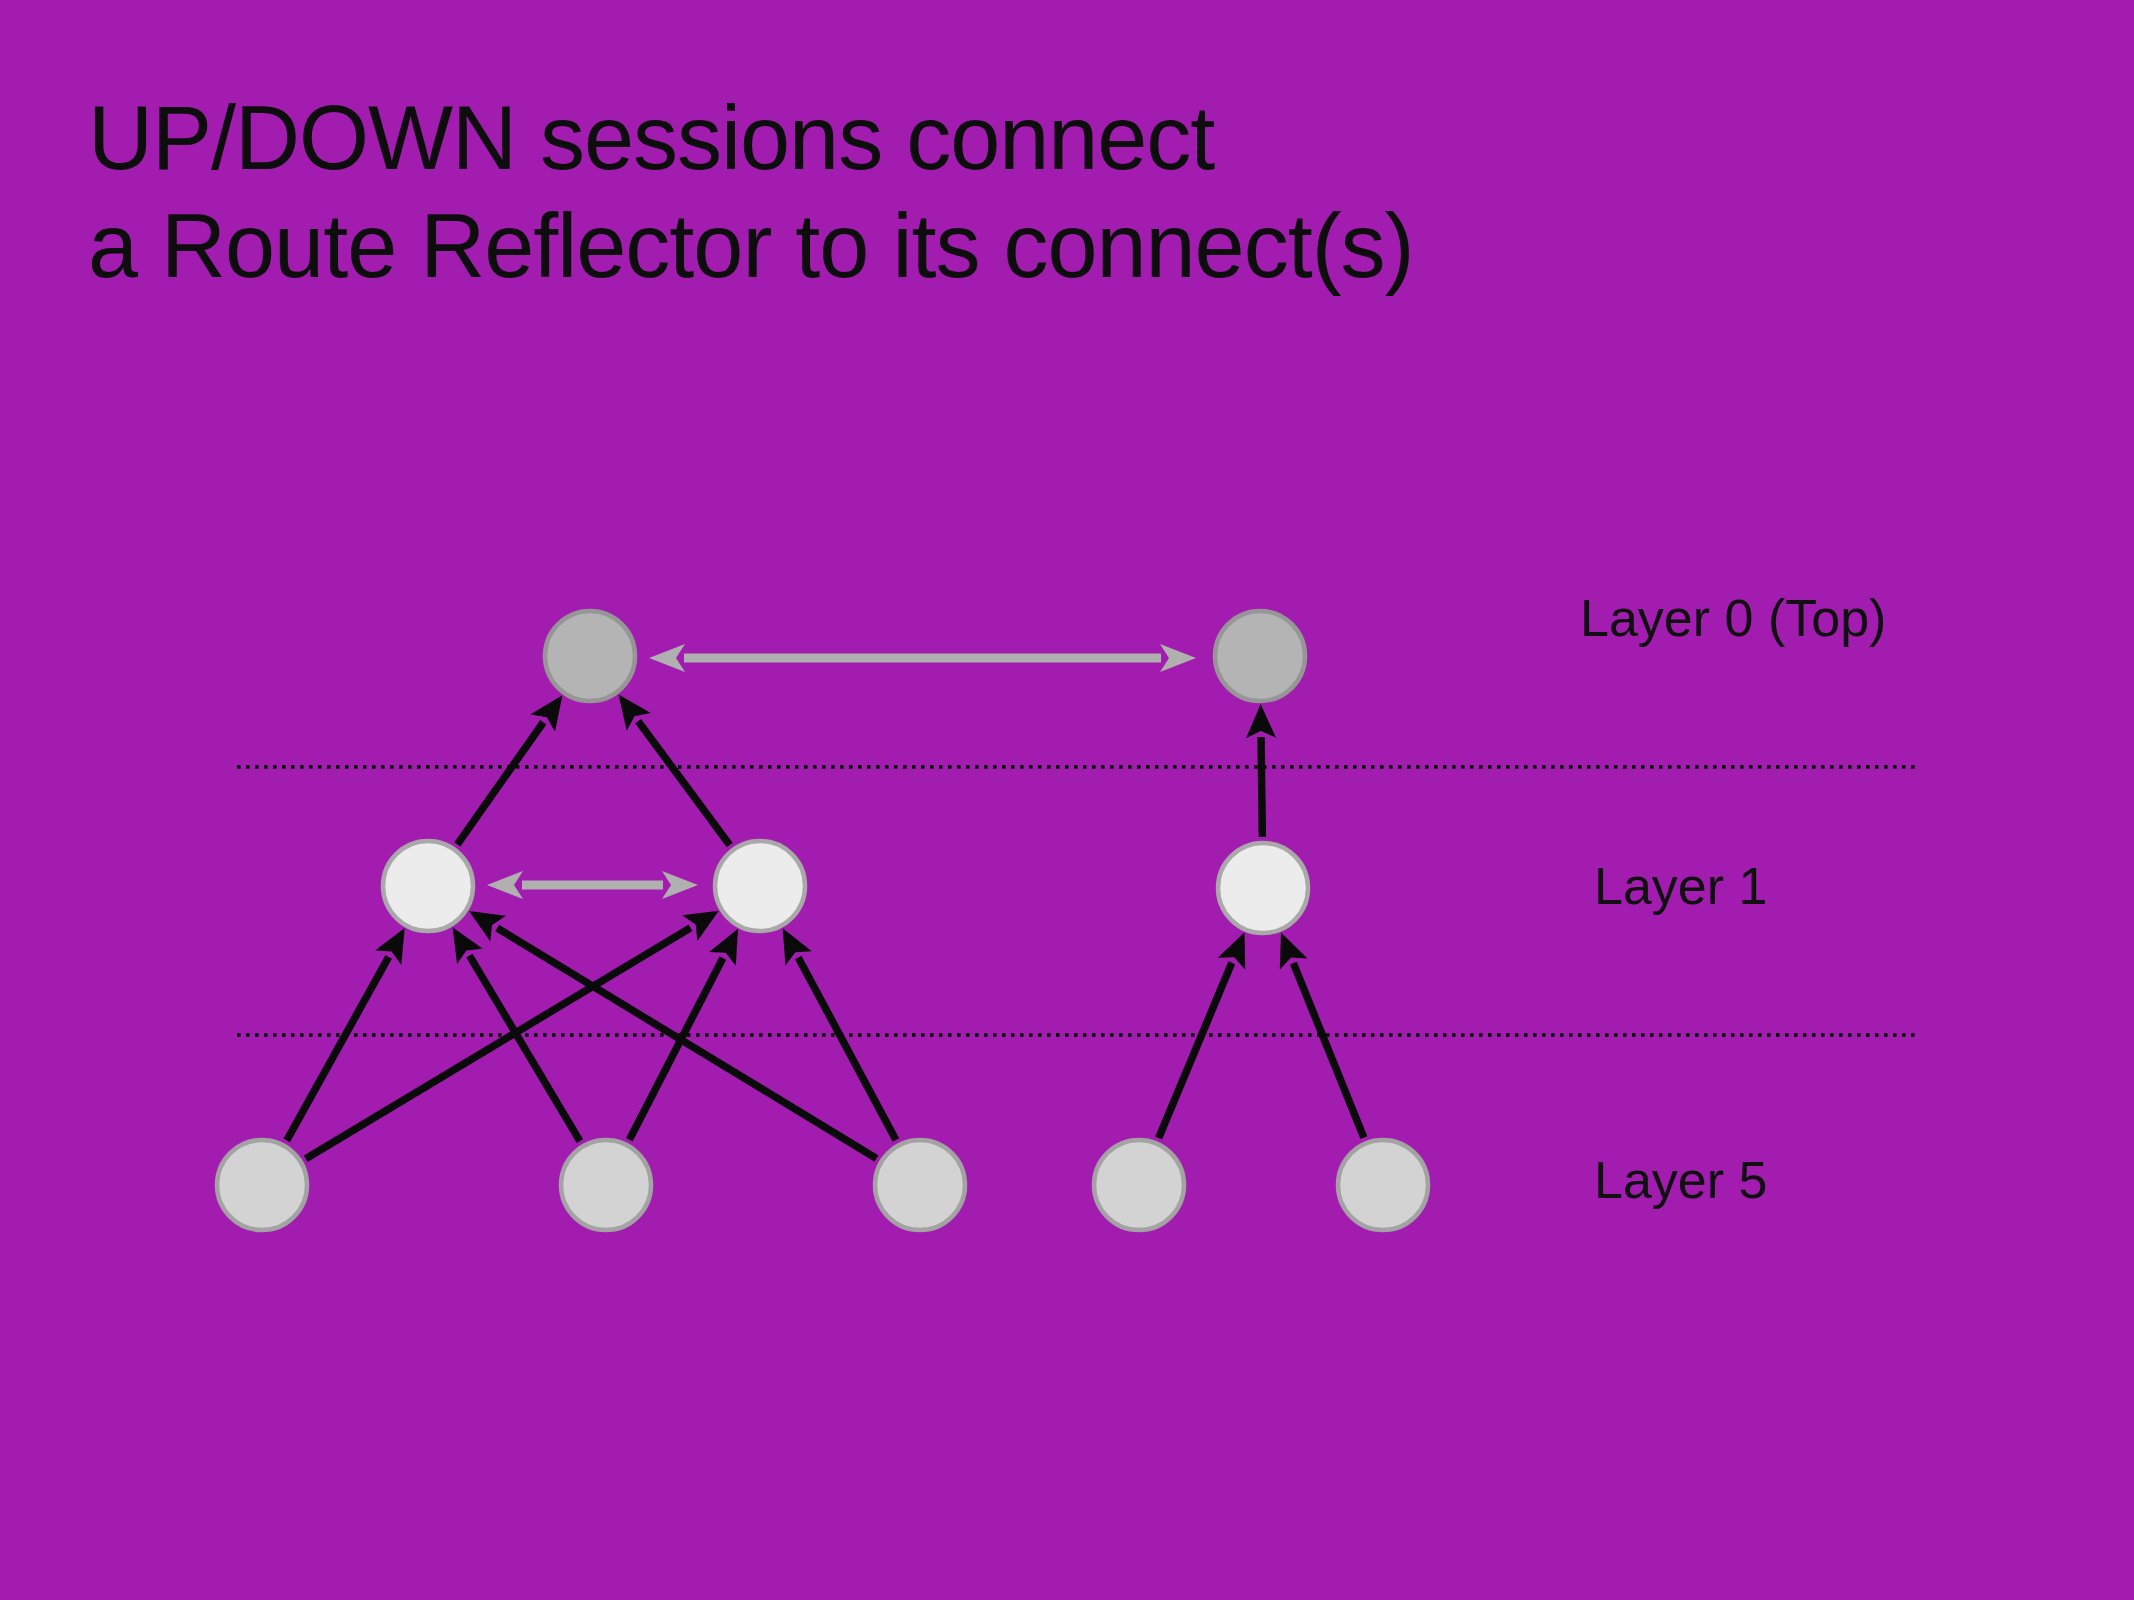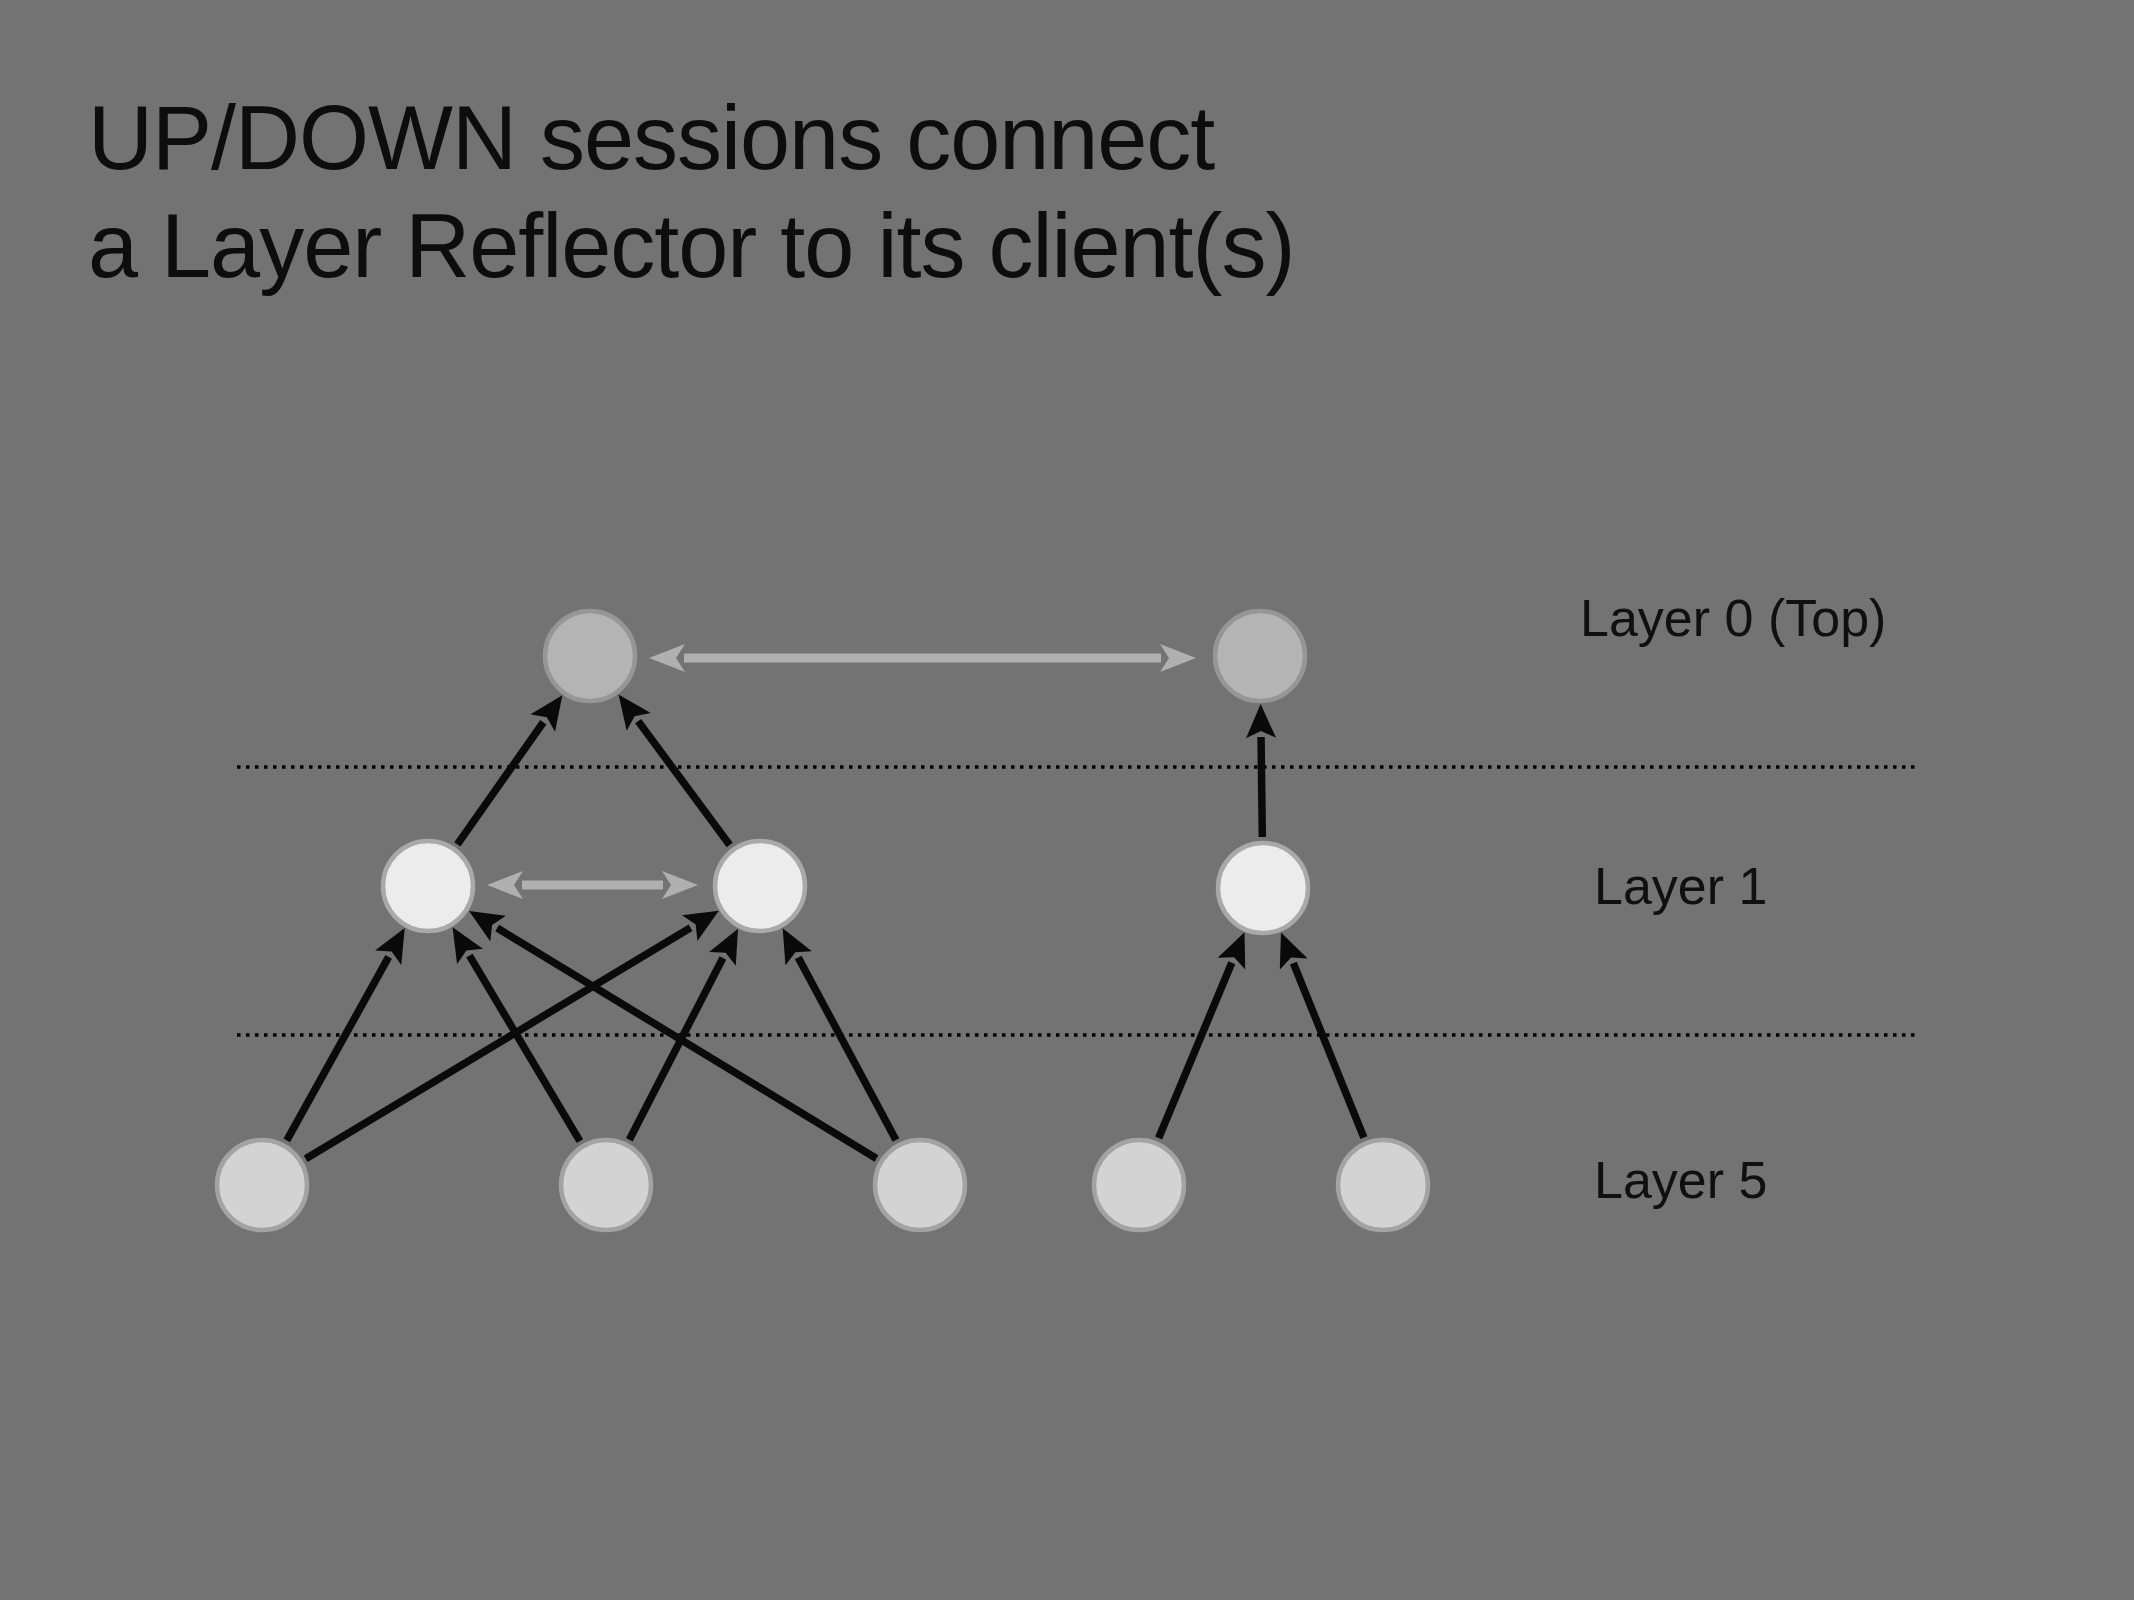--- a/index.html
+++ b/index.html
@@ -1,20 +1,20 @@
 <!DOCTYPE html>
 <html><head>
 <meta charset="utf-8">
 <style>
   html,body{margin:0;padding:0;}
   body{
     width:2134px;height:1600px;background:#ffffff;overflow:hidden;
     font-family:"Liberation Sans","DejaVu Sans",sans-serif;
   }
-  .slide{position:relative;width:2134px;height:1600px;background:#737373;}
+  .slide{position:relative;width:2134px;height:1600px;background:#a21caf;}
   .title{
     position:absolute;left:88px;top:84px;
     font-size:90px;line-height:108px;color:#0d0d0d;
     letter-spacing:-1px;white-space:nowrap;
   }
   .diagram-svg{position:absolute;left:0;top:0;width:2134px;height:1600px;}
   .layer-label{
     position:absolute;transform:translateY(-54%);
     font-size:52px;color:#101010;white-space:nowrap;
   }
@@ -22,21 +22,21 @@
   .label-layer1{left:1594px;top:888px;}
   .label-layer2{left:1594px;top:1182px;}
 </style>
 </head>
 <body>
 
 <div class="slide">
 
   <div class="title">
     <div>UP/DOWN sessions connect</div>
-    <div>a Layer Reflector to its client(s)</div>
+    <div>a Route Reflector to its connect(s)</div>
   </div>
 
   <svg class="diagram-svg" viewBox="0 0 2134 1600" xmlns="http://www.w3.org/2000/svg">
     <defs>
       <marker id="head-black" markerUnits="userSpaceOnUse" markerWidth="38" markerHeight="34" refX="1" refY="15" orient="auto-start-reverse">
         <path d="M0,0 L34,15 L0,30 L7,15 Z" fill="#0a0a0a"></path>
       </marker>
       <marker id="head-gray" markerUnits="userSpaceOnUse" markerWidth="40" markerHeight="34" refX="1" refY="15" orient="auto-start-reverse">
         <path d="M0,1 L36,15 L0,29 L9,15 Z" fill="#b0b0b0"></path>
       </marker>

